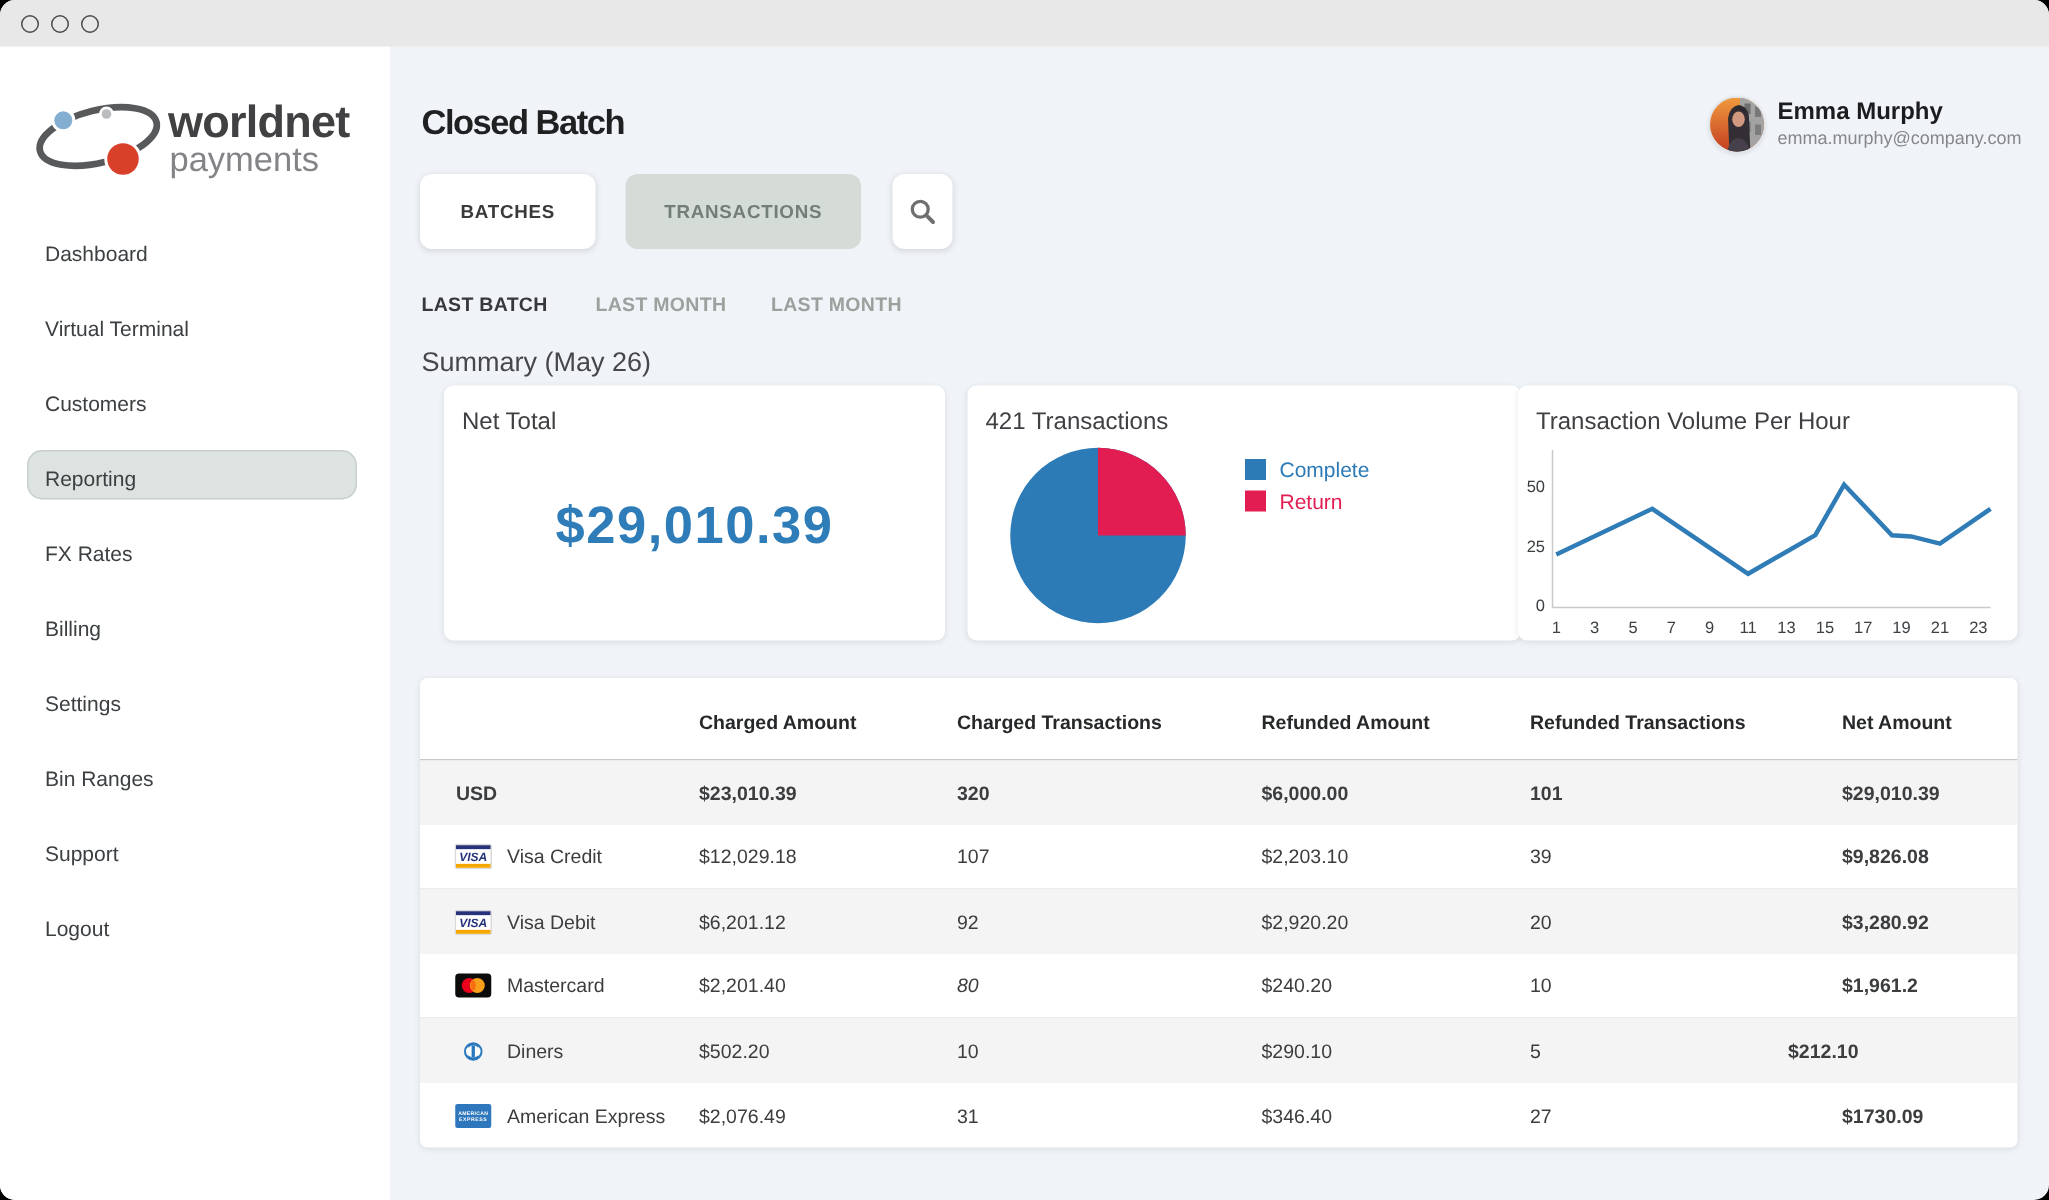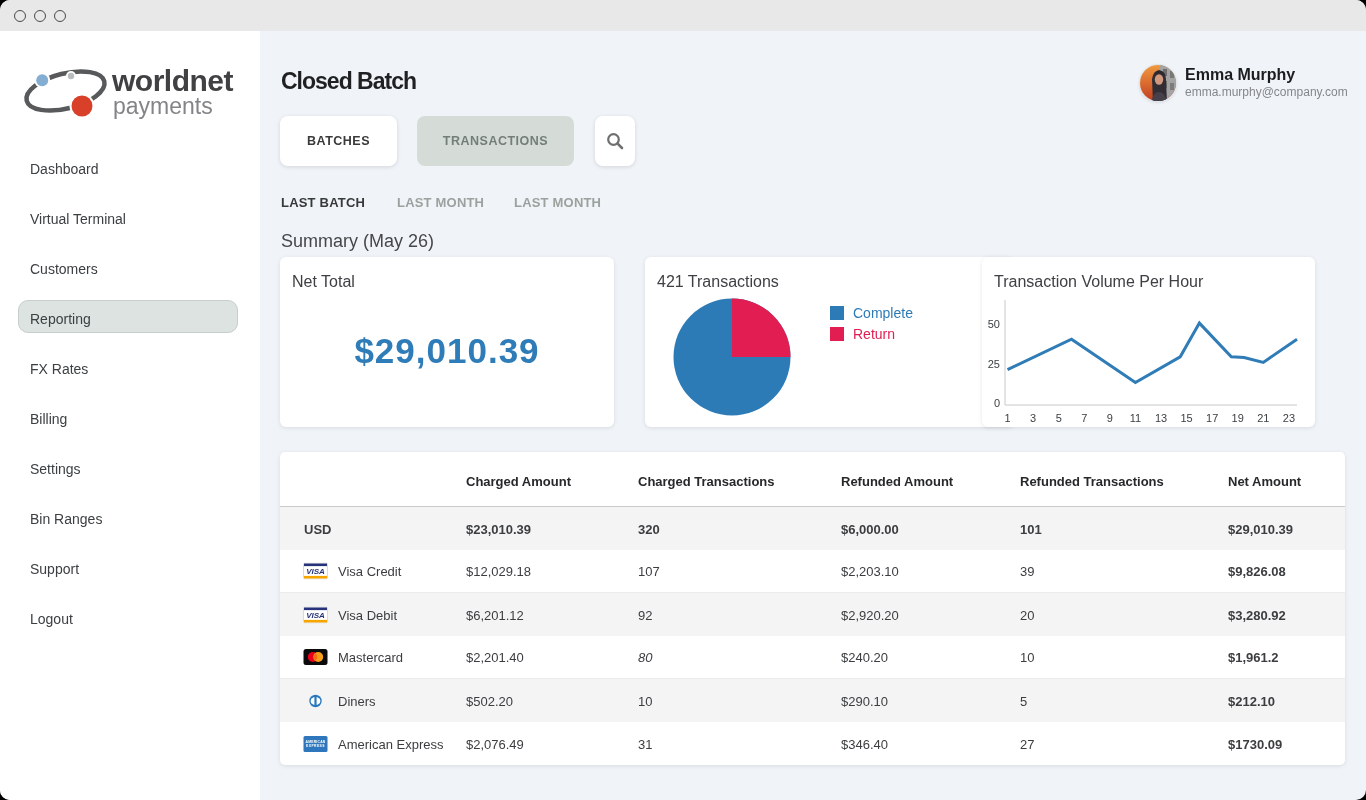--- a/index.html
+++ b/index.html
@@ -68,38 +68,38 @@
         <line x1="12.6" y1="12.6" x2="17" y2="17" stroke="#6f6f6f" stroke-width="2.6" stroke-linecap="round"></line>
       </svg>
   </div>
 
   <div class="tab" style="left:281px; color:#37383a;">LAST BATCH</div>
   <div class="tab" style="left:397px;">LAST MONTH</div>
   <div class="tab" style="left:514px;">LAST MONTH</div>
 
   <div class="summary">Summary (May 26)</div>
 
-  <div class="card" style="left:280px; width:334px;">
+  <div class="card" style="left:296px; width:334px;">
     <div class="card-title">Net Total</div>
     <div style="position:absolute; left:0; top:74px; width:100%; text-align:center; font-size:35px; font-weight:bold; letter-spacing:1px; color:#2e7cb8;">$29,010.39</div>
   </div>
 
   <div class="card" style="left:645px; width:369px;">
     <div class="card-title">421 Transactions</div>
     <svg width="335" height="170" viewBox="0 0 335 170" style="position:absolute;left:0;top:0;">
       <circle cx="87" cy="100" r="58.5" fill="#2d7bb6"></circle>
       <path d="M87 100 L87 41.5 A58.5 58.5 0 0 1 145.5 100 Z" fill="#e11d51"></path>
       <rect x="185" y="49" width="14" height="14" fill="#2d7bb6"></rect>
       <text x="208" y="61" font-size="14" fill="#2d7bb6">Complete</text>
       <rect x="185" y="70" width="14" height="14" fill="#e11d51"></rect>
       <text x="208" y="82" font-size="14" fill="#e11d51">Return</text>
     </svg>
   </div>
 
-  <div class="card" style="left:982px; width:333px;text-align:center;">
+  <div class="card" style="left:1012px; width:333px;text-align:center;">
     <div class="card-title">Transaction Volume Per Hour</div>
     <svg width="333" height="170" viewBox="0 0 333 170" style="position:absolute;left:0;top:0;">
       <line x1="23" y1="43" x2="23" y2="148" stroke="#c9c9c9" stroke-width="1"></line>
       <line x1="23" y1="148" x2="315" y2="148" stroke="#c9c9c9" stroke-width="1"></line>
       <text x="18" y="71" font-size="11" fill="#3c4043" text-anchor="end">50</text>
       <text x="18" y="111" font-size="11" fill="#3c4043" text-anchor="end">25</text>
       <text x="18" y="150" font-size="11" fill="#3c4043" text-anchor="end">0</text>
       <g font-size="11" fill="#3c4043" text-anchor="middle">
         <text x="25.5" y="165">1</text>
           <text x="51.1" y="165">3</text>
@@ -190,21 +190,21 @@
           <rect x="11.4" y="4.4" width="2.2" height="8.2" fill="#2a79bd"></rect>
           <path d="M9.3 5.2 a4.1 4.1 0 0 0 0 6.6 Z" fill="#ffffff"></path>
           <path d="M15.7 5.2 a4.1 4.1 0 0 1 0 6.6 Z" fill="#ffffff"></path>
         </svg>
       </div>
     <div class="cell" style="left:58px;">Diners</div>
     <div class="cell" style="left:186px;">$502.20</div>
     <div class="cell" style="left:358px;">10</div>
     <div class="cell" style="left:561px;">$290.10</div>
     <div class="cell" style="left:740px;">5</div>
-    <div class="cell b" style="left:948px;">$212.10</div>
+    <div class="cell b" style="left:912px;">$212.10</div>
   </div>
   <div class="row" style="top:722px;">
     <div class="cell icon" style="left:23px;">
         <svg width="25" height="17" viewBox="0 0 25 17">
           <rect x="0.5" y="0.5" width="24" height="16" rx="1.5" fill="#2e77bc"></rect>
           <text x="12.5" y="7.6" font-size="3.4" font-weight="bold" fill="#ffffff" text-anchor="middle" font-family="Liberation Sans" letter-spacing="0.2">AMERICAN</text>
           <text x="12.5" y="11.6" font-size="3.4" font-weight="bold" fill="#ffffff" text-anchor="middle" font-family="Liberation Sans" letter-spacing="0.4">EXPRESS</text>
         </svg>
       </div>
     <div class="cell" style="left:58px;">American Express</div>

